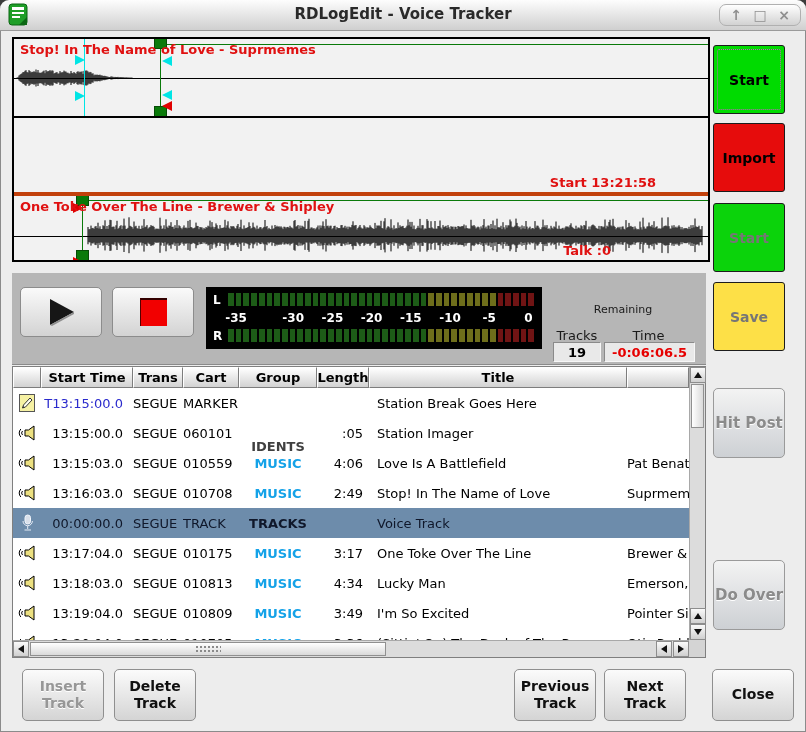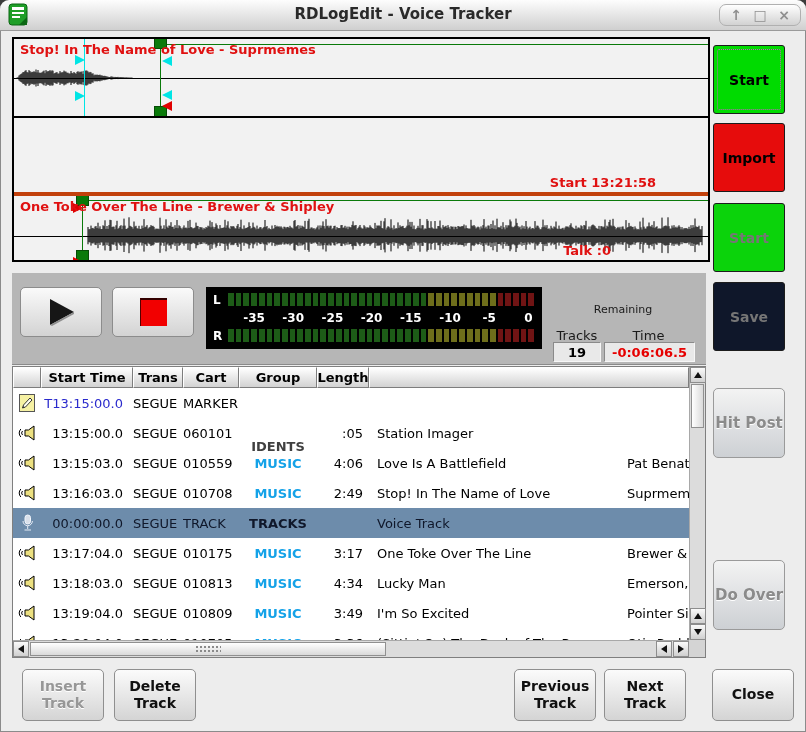--- a/index.html
+++ b/index.html
@@ -195,21 +195,21 @@
           <span class="vu-seg" style="background: rgb(110, 110, 27);"></span>
           <span class="vu-seg" style="background: rgb(110, 110, 27);"></span>
           <span class="vu-seg" style="background: rgb(110, 110, 27);"></span>
           <span class="vu-seg" style="background: rgb(112, 20, 20);"></span>
           <span class="vu-seg" style="background: rgb(112, 20, 20);"></span>
           <span class="vu-seg" style="background: rgb(112, 20, 20);"></span>
           <span class="vu-seg" style="background: rgb(112, 20, 20);"></span>
           <span class="vu-seg" style="background: rgb(112, 20, 20);"></span>
         </div>
       <div class="vu-scale" id="vu-scale">
-          <span style="left: 26px;">-35</span>
+          <span style="left: 8px;">-35</span>
           <span style="left: 65.2px;">-30</span>
           <span style="left: 104.4px;">-25</span>
           <span style="left: 143.6px;">-20</span>
           <span style="left: 182.8px;">-15</span>
           <span style="left: 222px;">-10</span>
           <span style="left: 261.2px;">-5</span>
           <span style="left: 300.4px;">0</span>
         </div>
       <span class="vu-label" style="top:42px">R</span>
       <div class="vu-row" style="top:42px" id="vu-row-r">
@@ -259,48 +259,50 @@
     <div id="remaining-label">Remaining</div>
     <div id="tracks-label">Tracks</div>
     <div id="time-label">Time</div>
     <div id="tracks-value" class="lcd">19</div>
     <div id="time-value" class="lcd">-0:06:06.5</div>
   </div>
 
   <div class="side-btn focused" style="top: 45px; background: rgb(0, 219, 0);">Start</div>
   <div class="side-btn" style="top: 123px; background: rgb(230, 12, 12);">Import</div>
   <div class="side-btn disabled" style="top: 203px; background: rgb(11, 211, 11);">Start</div>
-  <div class="side-btn disabled" style="top: 282px; background: #0f172a;">Save</div>
+  <div class="side-btn disabled" style="top: 282px; background: #fde047;">Save</div>
   <div class="gray-btn disabled" style="top:388px">Hit Post</div>
   <div class="gray-btn disabled" style="top:560px">Do Over</div>
 
   <div id="log-table">
     <div id="thead">
       <div class="th" style="width:28px"></div>
       <div class="th" style="width:92px">Start Time</div>
       <div class="th" style="width:50px">Trans</div>
       <div class="th" style="width:56px">Cart</div>
       <div class="th" style="width:78px">Group</div>
       <div class="th" style="width:52px">Length</div>
+      <div class="th" style="width:258px">Title</div>
       <div class="th" style="flex:1"></div>
     </div>
     <div id="tbody">
         <div class="trow">
           <div class="cell c-icon">
             <svg width="16" height="18" viewBox="0 0 16 18">
               <rect x="0.5" y="0.5" width="15" height="17" fill="#f6f1a3" stroke="#555"></rect>
               <path d="M3.5 14 L4.5 11 L11 4 L13 6 L6.5 13 Z" fill="#fffef2" stroke="#333"></path>
               <path d="M3.5 14 L4.1 12 L5.7 13.4 Z" fill="#333"></path>
             </svg>
           </div>
           <div class="cell c-start" style="color: rgb(42, 42, 204);">T13:15:00.0</div>
           <div class="cell c-trans">SEGUE</div>
           <div class="cell c-cart">MARKER</div>
           <div class="cell c-group"></div>
           <div class="cell c-len"></div>
+          <div class="cell c-title">Station Break Goes Here</div>
           <div class="cell c-artist"></div>
         </div>
         <div class="trow">
           <div class="cell c-icon">
             <svg width="18" height="16" viewBox="0 0 18 16">
               <path d="M4.5 6 Q2.6 8 4.5 10" fill="none" stroke="#000"></path>
               <path d="M2.8 4 Q-0.4 8 2.8 12" fill="none" stroke="#000"></path>
               <polygon points="16,1 16,15 10.5,11 7,11 7,5 10.5,5" fill="#ece081" stroke="#000"></polygon>
             </svg>
           </div>

